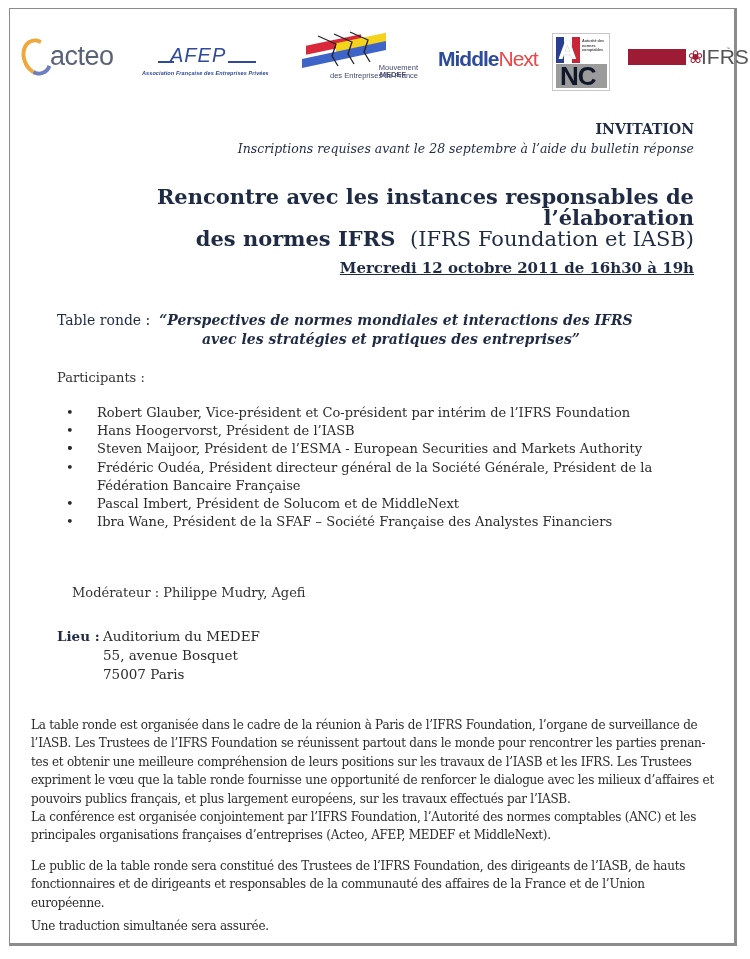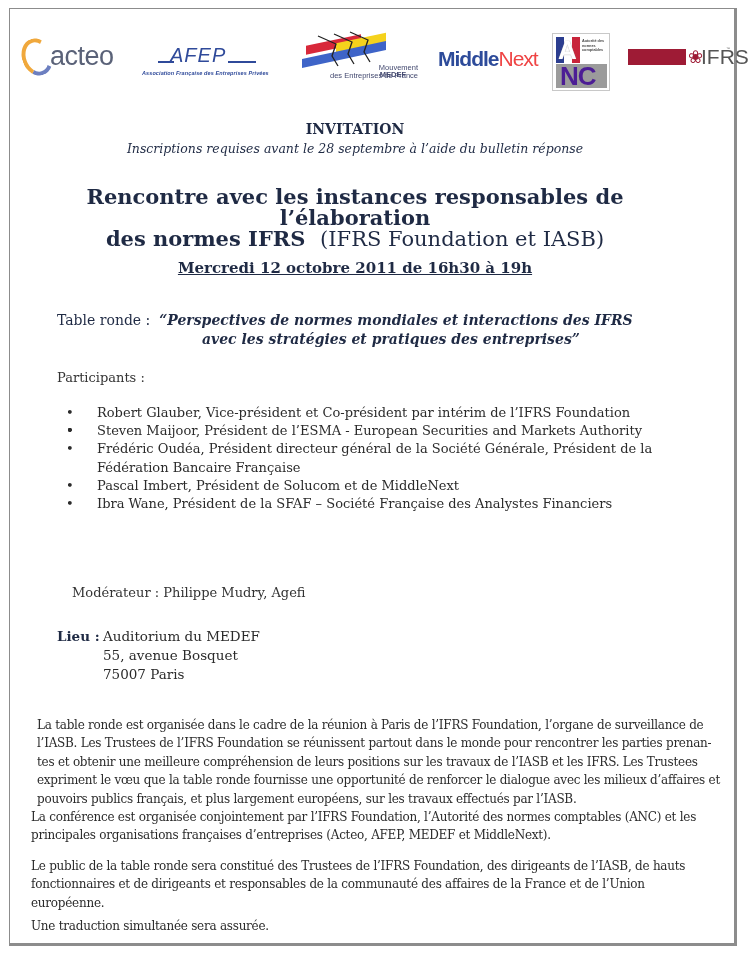--- a/index.html
+++ b/index.html
@@ -24,29 +24,29 @@
     .middlenext { left: 436px; top: 38px; width: 100px; height: 40px; }
     .mn-text { position: absolute; left: 2px; top: 9px; font-family: "Liberation Sans", sans-serif; font-size: 21px; letter-spacing: -1px; }
     .mn-middle { color: #2d4b9a; font-weight: bold; }
     .mn-next { color: #ef4444; }
     
     .anc { left: 552px; top: 33px; width: 58px; height: 58px; border: 1px solid #c8c8c8; box-sizing: border-box; background: #fff; }
     .anc-a { position: absolute; left: 3px; top: 3px; width: 24px; height: 26px; background: linear-gradient(90deg, #2b3d8f 0 33%, #ffffff 33% 66%, #c8243a 66%); }
     .anc-a span { position: absolute; left: 2px; top: -2px; font-family: "Liberation Sans", sans-serif; font-weight: bold; font-size: 26px; color: #ffffff; text-shadow: 0 0 1px #888; }
     .anc-label { position: absolute; left: 29px; top: 5px; width: 26px; font-family: "Liberation Sans", sans-serif; font-size: 3.8px; line-height: 4.5px; color: #444; font-weight: bold; }
     .anc-nc { position: absolute; left: 3px; top: 30px; width: 51px; height: 24px; background: #9b9b9b; }
-    .anc-nc span { position: absolute; left: 4px; top: -3px; font-family: "Liberation Sans", sans-serif; font-weight: bold; font-size: 26px; color: #4c1d95; letter-spacing: -1px; }
+    .anc-nc span { position: absolute; left: 4px; top: -3px; font-family: "Liberation Sans", sans-serif; font-weight: bold; font-size: 26px; color: #0f172a; letter-spacing: -1px; }
     
     .ifrs { left: 628px; top: 46px; width: 100px; height: 24px; }
     .ifrs-bar { position: absolute; left: 0; top: 3px; width: 58px; height: 16px; background: #9e1b35; }
     .ifrs-flower { position: absolute; left: 60px; top: 0px; font-size: 18px; color: #9e1b35; line-height: 22px; }
     .ifrs-text { position: absolute; left: 73px; top: 0px; font-family: "Liberation Sans", sans-serif; font-size: 21px; color: #555; line-height: 22px; }
     .ifrs-tm { position: absolute; left: 98px; top: 0px; font-size: 4px; color: #666; font-family: "Liberation Sans", sans-serif; }
 
-    .center { position: absolute; left: 8px; width: 694px; text-align: center; }
+    .center { position: absolute; left: 0; width: 694px; text-align: right; }
     .inv-title { top: 121px; font-size: 14px; font-weight: bold; color: #1f2a44; }
     .inv-sub { top: 141px; font-size: 12.5px; font-style: italic; color: #1f2a44; }
     .main-title { top: 186px; font-size: 21px; font-weight: bold; color: #1f2a44; line-height: 21px; }
     .main-title .normal { font-weight: normal; }
     .date { top: 259px; font-size: 15px; font-weight: bold; color: #1f2a44; text-decoration: underline; }
 
     .table-ronde { position: absolute; left: 57px; top: 311px; font-size: 14px; color: #1f2a44; line-height: 19px; }
     .table-ronde .label { display: inline-block; }
     .table-ronde .theme { font-weight: bold; font-style: italic; }
     .table-ronde .theme2 { display: block; padding-left: 145px; font-weight: bold; font-style: italic; }
@@ -55,21 +55,21 @@
     .participants { position: absolute; left: 66px; top: 404px; width: 600px; list-style: none; margin: 0; padding: 0; font-size: 13px; line-height: 18.2px; color: #2b2b2b; }
     .participants li { position: relative; padding-left: 31px; }
     .participants li .bullet { position: absolute; left: 0; top: 0; }
 
     .moderateur { position: absolute; left: 72px; top: 585px; font-size: 13px; color: #333; }
     .lieu { position: absolute; left: 57px; top: 627px; font-size: 13.5px; color: #2b2b2b; line-height: 19px; }
     .lieu .lieu-label { position: absolute; left: 0; top: 0; font-weight: bold; color: #1f2a44; }
     .lieu .addr { padding-left: 46px; }
 
     .para { position: absolute; left: 31px; width: 690px; font-size: 12px; line-height: 18.4px; color: #2b2b2b; letter-spacing: -0.25px; }
-    .p1 { top: 716px; margin-left: 6px; }
+    .p1 { top: 716px; }
     .p2 { top: 808px; }
     .p3 { top: 857px; }
     .p4 { top: 917px; }
   </style>
 </head>
 <body>
 
 <div class="frame"></div>
 
 <div class="logos">
@@ -127,21 +127,21 @@
 <div class="table-ronde">
   <span class="label">Table ronde :</span>&nbsp;
   <span class="theme">“Perspectives de normes mondiales et interactions des IFRS</span>
   <span class="theme2">avec les stratégies et pratiques des entreprises”</span>
 </div>
 
 <div class="participants-label">Participants :</div>
 
 <ul class="participants">
   <li><span class="bullet">•</span><span>Robert Glauber, Vice-président et Co-président par intérim de l’IFRS Foundation</span></li>
-  <li><span class="bullet">•</span></li>
+  <li><span class="bullet">•</span><span>Hans Hoogervorst, Président de l’IASB</span></li>
   <li><span class="bullet">•</span></li>
   <li><span class="bullet">•</span><span>Steven Maijoor, Président de l’ESMA - European Securities and Markets Authority</span></li>
   <li><span class="bullet">•</span><span>Frédéric Oudéa, Président directeur général de la Société Générale, Président de la Fédération Bancaire Française</span></li>
   <li><span class="bullet">•</span><span>Pascal Imbert, Président de Solucom et de MiddleNext</span></li>
   <li><span class="bullet">•</span><span>Ibra Wane, Président de la SFAF – Société Française des Analystes Financiers</span></li>
 </ul>
 
 <div class="moderateur">Modérateur : Philippe Mudry, Agefi</div>
 
 <div class="lieu">

